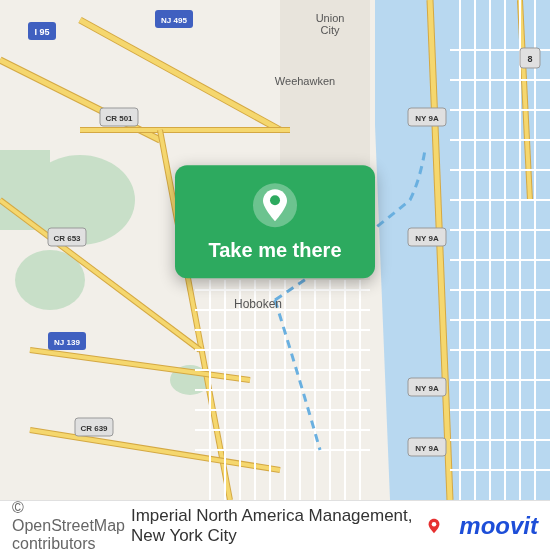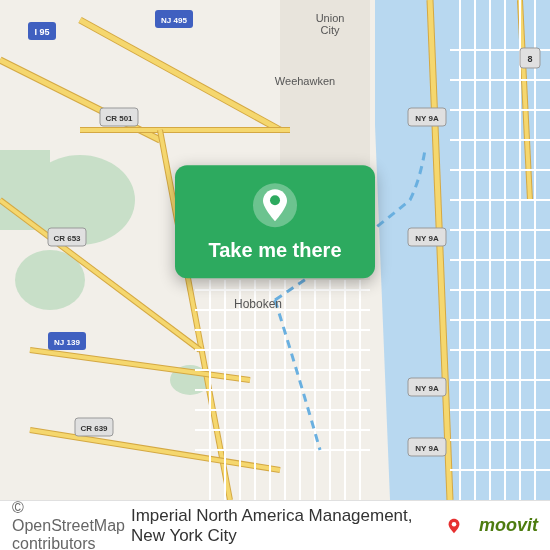--- a/index.html
+++ b/index.html
@@ -85,23 +85,23 @@
       font-weight: 500;
     }
 
     #moovit-logo {
       display: flex;
       align-items: center;
       gap: 4px;
     }
 
     .moovit-text {
-      font-size: 18px;
+      font-size: 24px;
       font-weight: bold;
-      color: #4d7c0f;
+      color: #1d4ed8;
       font-style: italic;
       margin-left: 12px;
     }
 
     .moovit-pin {
       width: 18px;
       height: 18px;
     }
 
     

